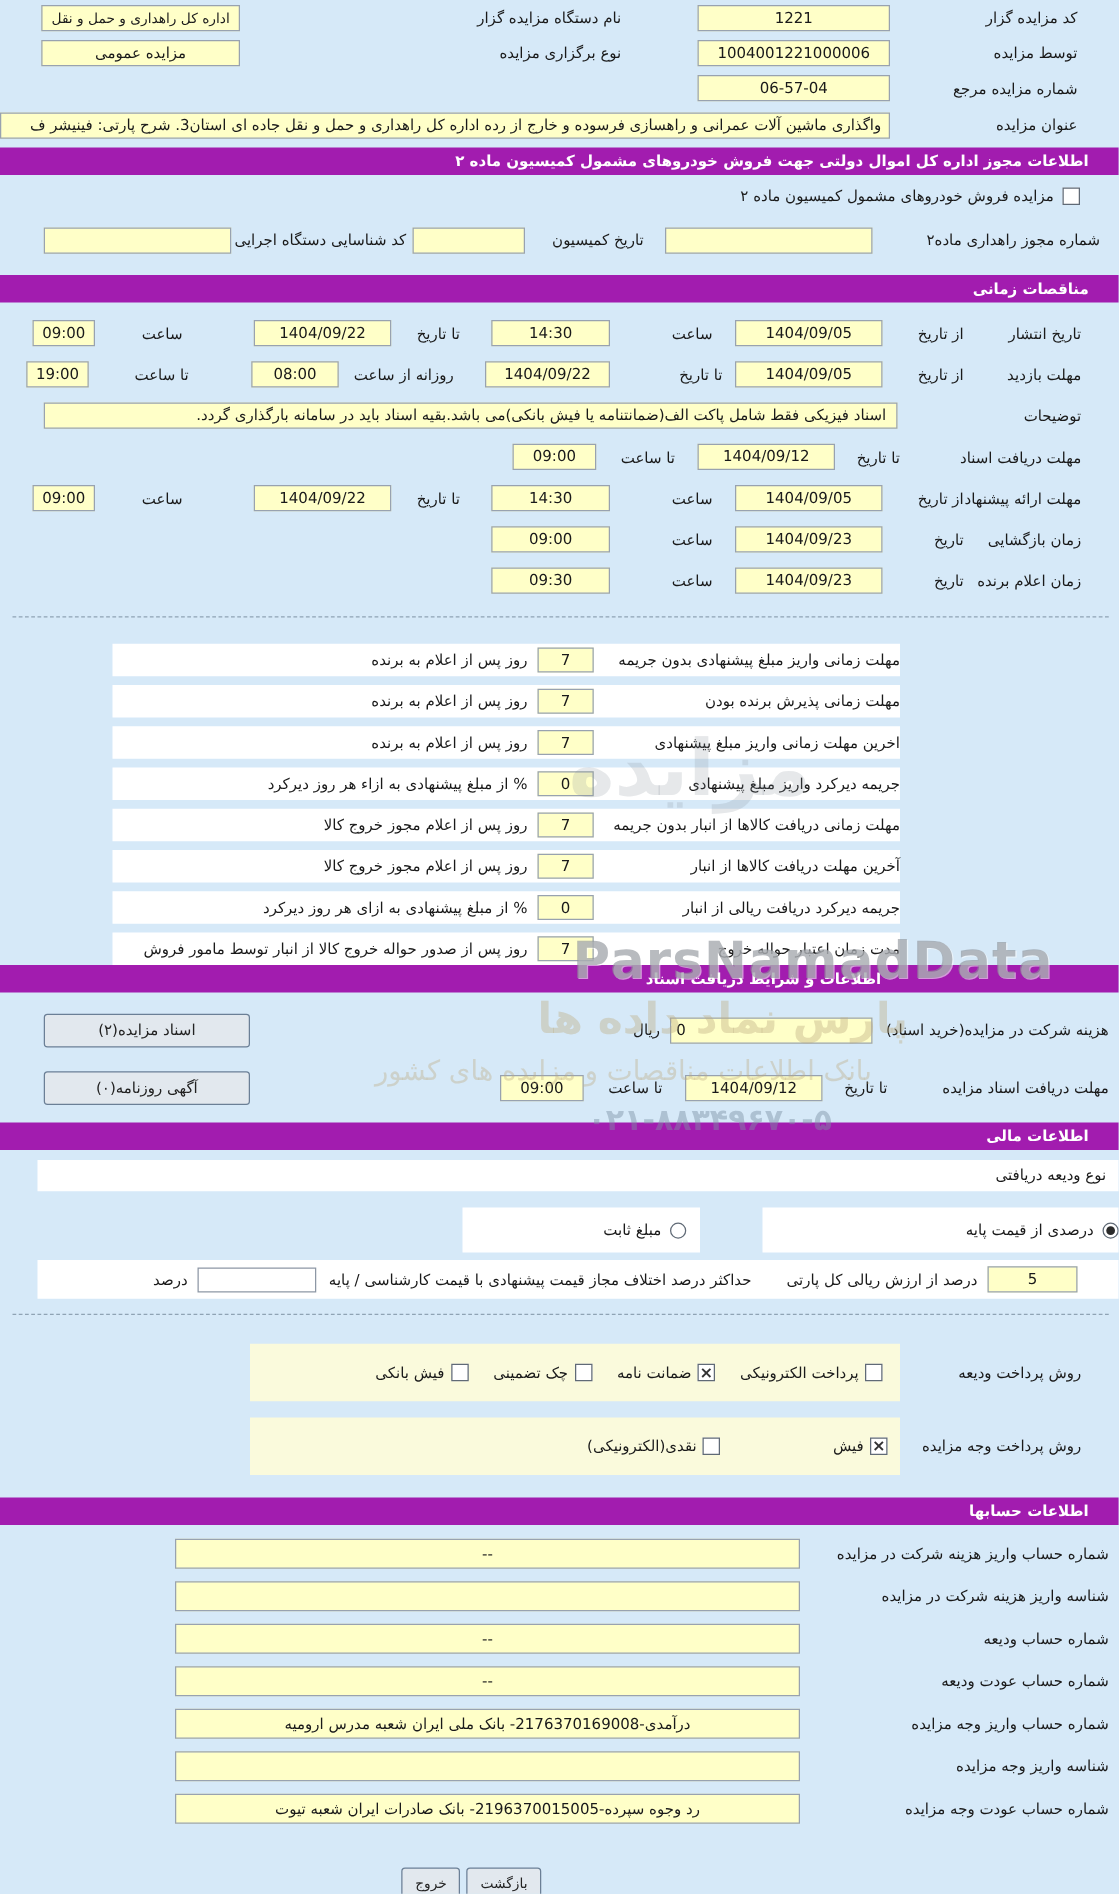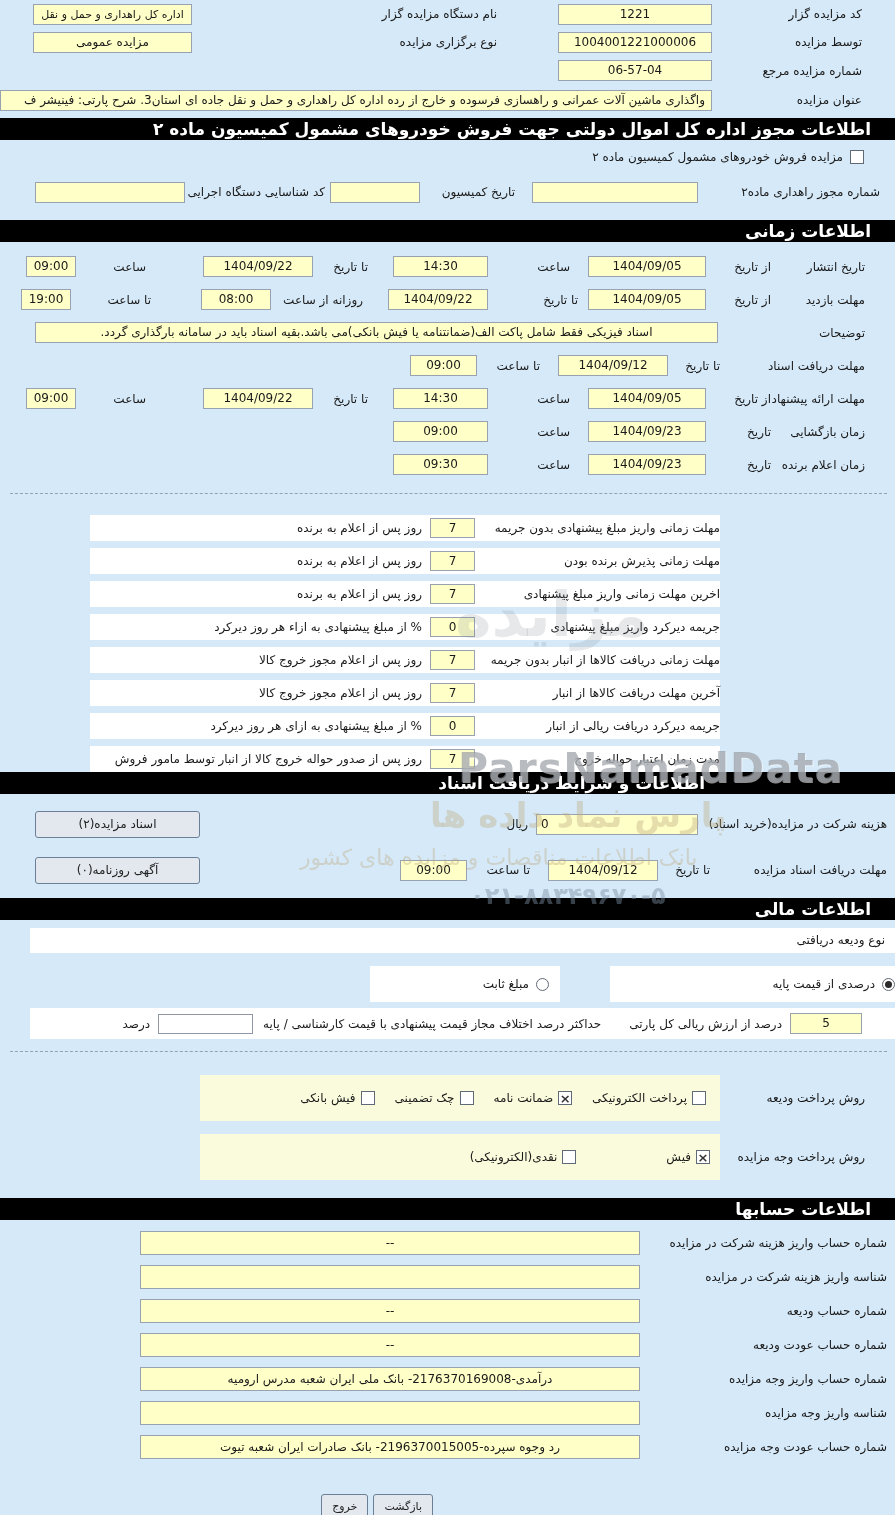--- a/index.html
+++ b/index.html
@@ -5,22 +5,22 @@
   *{box-sizing:border-box;margin:0;padding:0}
   body{width:895px;height:1515px;background:#d6e9f8;direction:rtl;
        font-family:"DejaVu Sans",sans-serif;font-size:12px;color:#1a1a1a;
        overflow:hidden;position:relative}
   .row{display:flex;align-items:center}
   .row>*,.tim>*,.pband>*,.accrow>*{flex:none}
   .lbl{white-space:nowrap}
   .field{background:#ffffc8;border:1px solid #98a2b0;height:21px;line-height:19px;
          text-align:center;white-space:nowrap;overflow:hidden;font-size:12px}
   .white-input{background:#fff;border:1px solid #8d97a5;height:20px}
-  .bar{background:#000000;color:#fff;font-weight:bold;height:22px;line-height:22px;
-       padding-right:24px;font-size:17px;white-space:nowrap}
+  .bar{background:#a21caf;color:#fff;font-weight:bold;height:22px;line-height:22px;
+       padding-right:24px;font-size:12px;white-space:nowrap}
   .docsbar{padding-right:190px}
   .btn{background:#e2e8ee;border:1px solid #6b7f96;border-radius:3px;height:27px;
        line-height:25px;text-align:center;font-size:12px;color:#222;cursor:pointer;white-space:nowrap}
   .btn-sm{height:26px;line-height:24px;padding:0 10px;font-size:11px}
   .checkbox{width:14px;height:14px;background:#fff;border:1px solid #606a76;
             display:inline-flex;align-items:center;justify-content:center;
             font-size:13px;font-weight:bold;color:#333}
   .checkbox.checked::after{content:"×"}
   .radio{width:13px;height:13px;border:1px solid #606a76;border-radius:50%;background:#fff;
          display:inline-block;position:relative}
@@ -95,21 +95,21 @@
 </div>
 <div class="row" style="height:38px;padding-right:15px">
   <div class="lbl" style="width:175px">شماره مجوز راهداری ماده۲</div>
   <div class="field" style="width:166px;margin-right:7px"></div>
   <div class="lbl" style="width:91px;margin-right:17px">تاریخ کمیسیون</div>
   <div class="field" style="width:90px;margin-right:4px"></div>
   <div class="lbl" style="width:140px;margin-right:5px">کد شناسایی دستگاه اجرایی</div>
   <div class="field" style="width:150px"></div>
 </div>
 
-<div class="bar" style="margin-top:9px">اطلاعات زمانی</div>
+<div class="bar" style="margin-top:9px">مناقصات زمانی</div>
 <div style="margin-top:8px">
 
   <div class="tim">
     <div class="lbl rl">تاریخ انتشار</div>
     <div class="lbl" style="width:53px;margin-right:12px">از تاریخ</div>
     <div class="field" style="width:118px;margin-right:12px">1404/09/05</div>
     <div class="lbl" style="width:37px;margin-right:18px">ساعت</div>
     <div class="field" style="width:95px;margin-right:45px">14:30</div>
     <div class="lbl" style="width:50px;margin-right:25px">تا تاریخ</div>
     <div class="field" style="width:110px;margin-right:5px">1404/09/22</div>
@@ -124,21 +124,21 @@
     <div class="lbl" style="width:50px;margin-right:10px">تا تاریخ</div>
     <div class="field" style="width:100px;margin-right:40px">1404/09/22</div>
     <div class="lbl" style="width:85px;margin-right:25px">روزانه از ساعت</div>
     <div class="field" style="width:70px;margin-right:7px">08:00</div>
     <div class="lbl" style="width:46px;margin-right:50px">تا ساعت</div>
     <div class="field" style="width:50px;margin-right:34px">19:00</div>
   </div>
 
   <div class="tim">
     <div class="lbl rl">توضیحات</div>
-    <div class="field" style="width:683px;margin-right:65px;padding:0 8px">اسناد فیزیکی فقط شامل پاکت الف(ضمانتنامه یا فیش بانکی)می باشد.بقیه اسناد باید در سامانه بارگذاری گردد.</div>
+    <div class="field" style="width:683px;margin-right:65px;text-align:right;padding:0 8px">اسناد فیزیکی فقط شامل پاکت الف(ضمانتنامه یا فیش بانکی)می باشد.بقیه اسناد باید در سامانه بارگذاری گردد.</div>
   </div>
 
   <div class="tim">
     <div class="lbl rl2">مهلت دریافت اسناد</div>
     <div class="lbl" style="width:48px;margin-right:30px">تا تاریخ</div>
     <div class="field" style="width:110px;margin-right:4px">1404/09/12</div>
     <div class="lbl" style="width:48px;margin-right:18px">تا ساعت</div>
     <div class="field" style="width:67px;margin-right:15px">09:00</div>
   </div>
 

